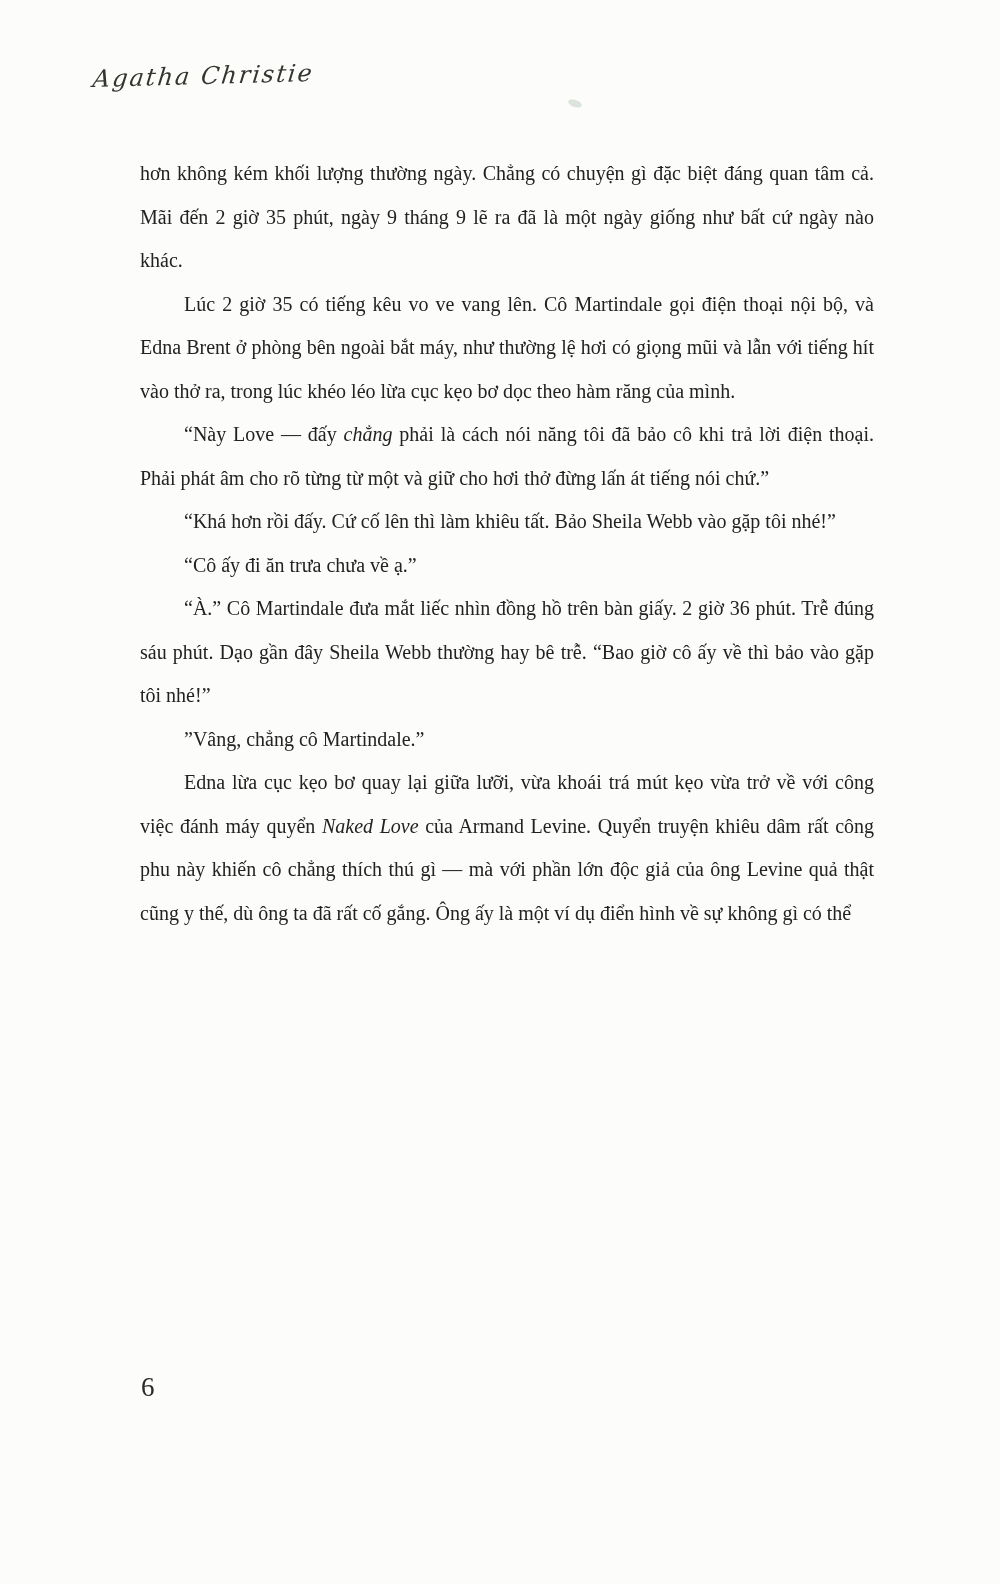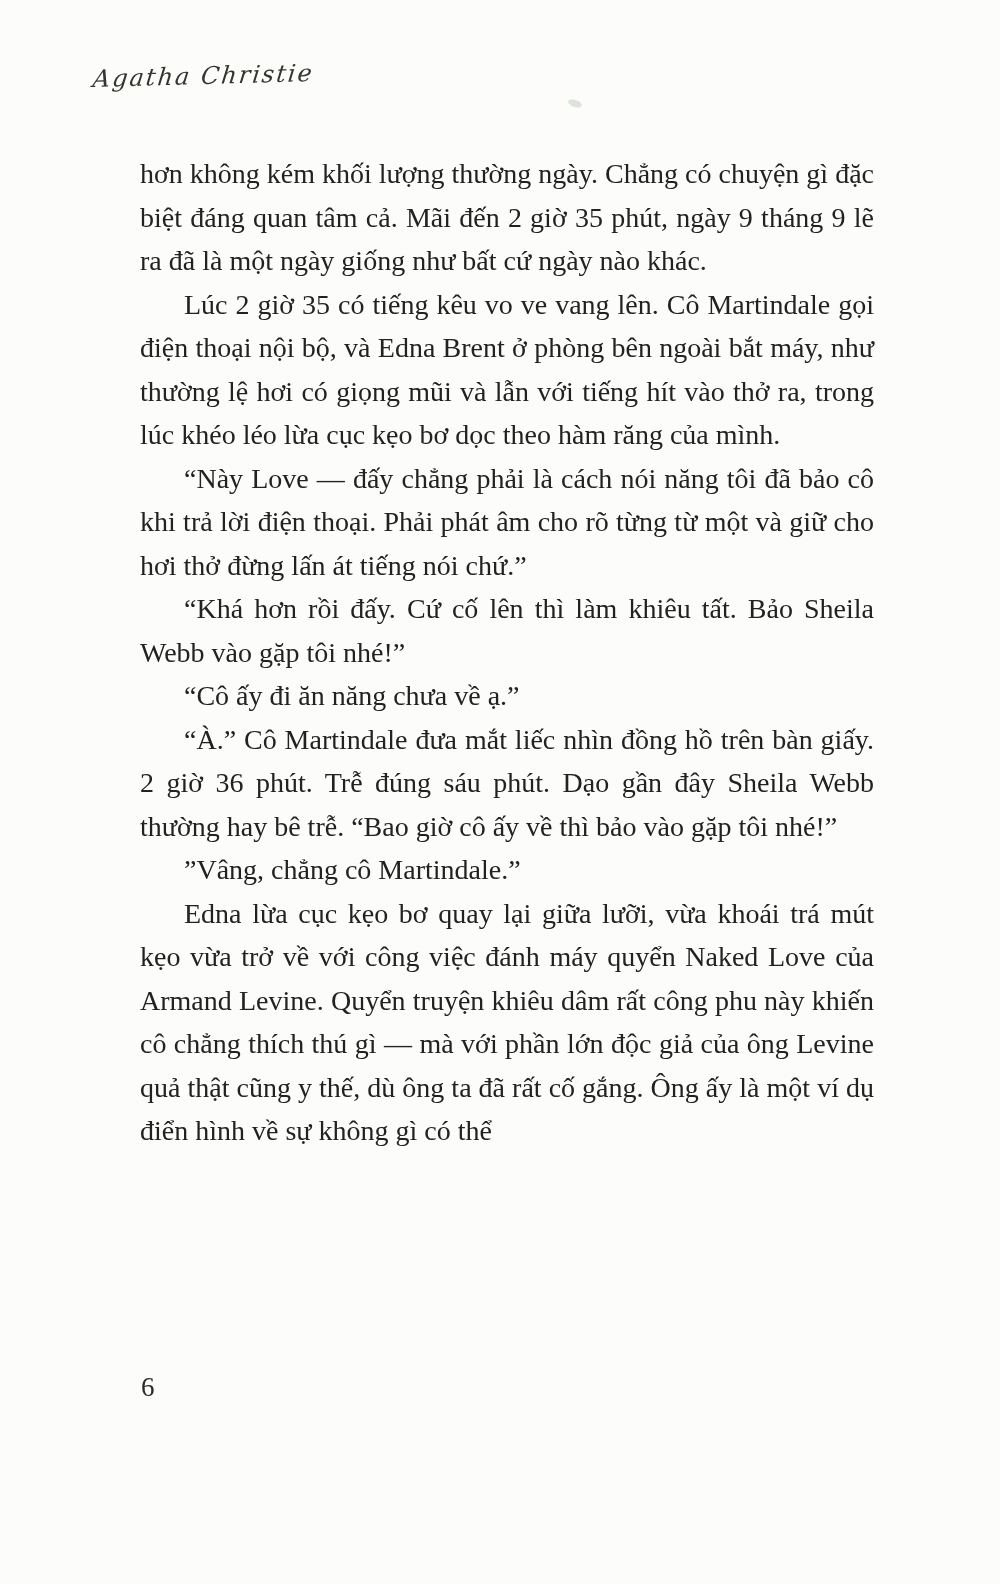--- a/index.html
+++ b/index.html
@@ -36,33 +36,34 @@
     background: #b9c9b9;
     opacity: 0.5;
     border-radius: 50%;
     transform: rotate(18deg);
   }
   .text-block {
     position: absolute;
     left: 140px;
     top: 152px;
     width: 734px;
-    font-size: 28px;
+    font-size: 20px;
     line-height: 43.5px;
     text-align: justify;
     text-justify: inter-word;
   }
   .text-block p {
     margin: 0;
     padding: 0;
   }
   .text-block p.indent {
     text-indent: 44px;
   }
   .italic {
+    font-style: italic;
   }
   .page-number {
     position: absolute;
     left: 141px;
     top: 1372px;
     font-size: 27px;
     color: #2a2a28;
   }
 </style>
 </head>
@@ -70,19 +71,19 @@
 
 <div class="signature">Agatha Christie</div>
 
 <div class="scan-speck"></div>
 
 <div class="text-block">
     <p class=""><span>hơn không kém khối lượng thường ngày. Chẳng có chuyện gì đặc biệt đáng quan tâm cả. Mãi đến 2 giờ 35 phút, ngày 9 tháng 9 lẽ ra đã là một ngày giống như bất cứ ngày nào khác.</span></p>
     <p class="indent"><span>Lúc 2 giờ 35 có tiếng kêu vo ve vang lên. Cô Martindale gọi điện thoại nội bộ, và Edna Brent ở phòng bên ngoài bắt máy, như thường lệ hơi có giọng mũi và lẫn với tiếng hít vào thở ra, trong lúc khéo léo lừa cục kẹo bơ dọc theo hàm răng của mình.</span></p>
     <p class="indent"><span>“Này Love — đấy </span><span class="italic">chẳng</span><span> phải là cách nói năng tôi đã bảo cô khi trả lời điện thoại. Phải phát âm cho rõ từng từ một và giữ cho hơi thở đừng lấn át tiếng nói chứ.”</span></p>
     <p class="indent"><span>“Khá hơn rồi đấy. Cứ cố lên thì làm khiêu tất. Bảo Sheila Webb vào gặp tôi nhé!”</span></p>
-    <p class="indent"><span>“Cô ấy đi ăn năng chưa về ạ.”</span></p>
+    <p class="indent"><span>“Cô ấy đi ăn trưa chưa về ạ.”</span></p>
     <p class="indent"><span>“À.” Cô Martindale đưa mắt liếc nhìn đồng hồ trên bàn giấy. 2 giờ 36 phút. Trễ đúng sáu phút. Dạo gần đây Sheila Webb thường hay bê trễ. “Bao giờ cô ấy về thì bảo vào gặp tôi nhé!”</span></p>
     <p class="indent"><span>”Vâng, chẳng cô Martindale.”</span></p>
     <p class="indent"><span>Edna lừa cục kẹo bơ quay lại giữa lưỡi, vừa khoái trá mút kẹo vừa trở về với công việc đánh máy quyển </span><span class="italic">Naked Love</span><span> của Armand Levine. Quyển truyện khiêu dâm rất công phu này khiến cô chẳng thích thú gì — mà với phần lớn độc giả của ông Levine quả thật cũng y thế, dù ông ta đã rất cố gắng. Ông ấy là một ví dụ điển hình về sự không gì có thể</span></p>
   </div>
 
 <div class="page-number">6</div>
 
 </body></html>

